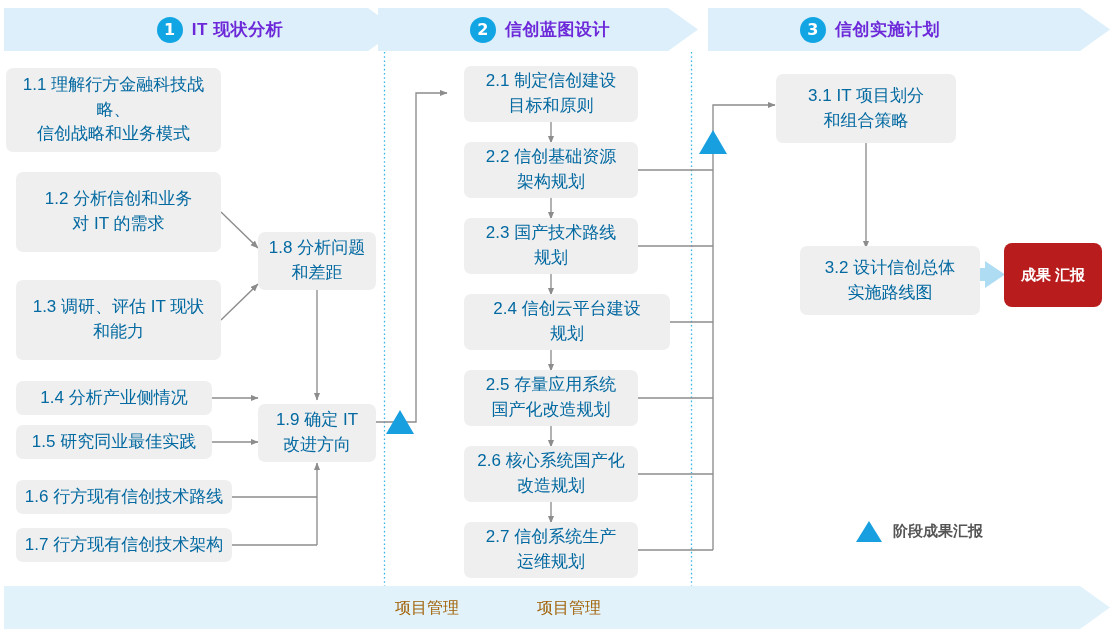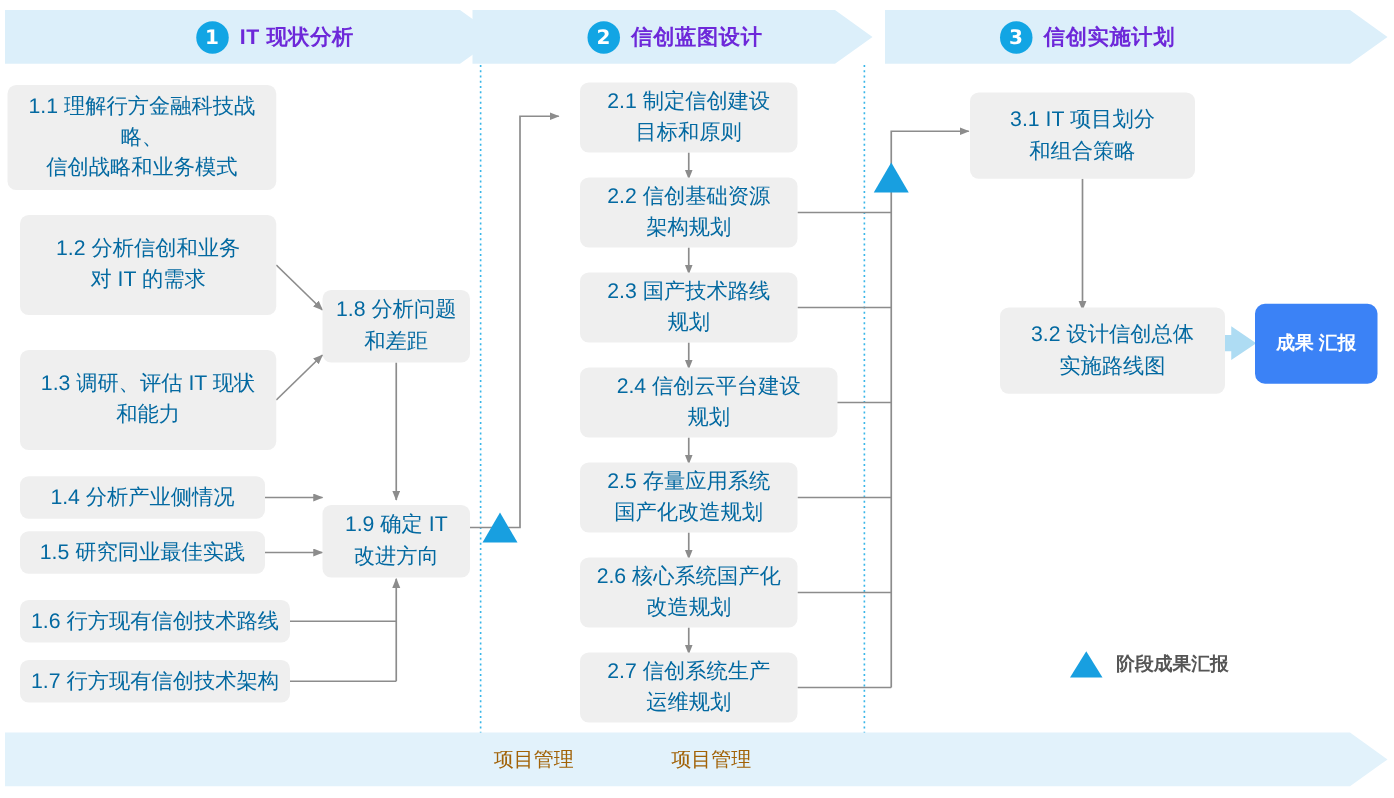--- a/index.html
+++ b/index.html
@@ -46,21 +46,21 @@
     display:flex;align-items:center;justify-content:center;
     text-align:center;
     padding:4px 8px;
     box-sizing:border-box;
   }
   .task span{display:block;}
 
   
   .result-chip{
     position:absolute;
-    background:#3b82f6;
+    background:#b91c1c;
     border-radius:8px;
     color:#ffffff;
     font-size:15px;font-weight:bold;
     line-height:1.35;
     display:flex;align-items:center;justify-content:center;
     text-align:center;
   }
 
   
   .legend{

